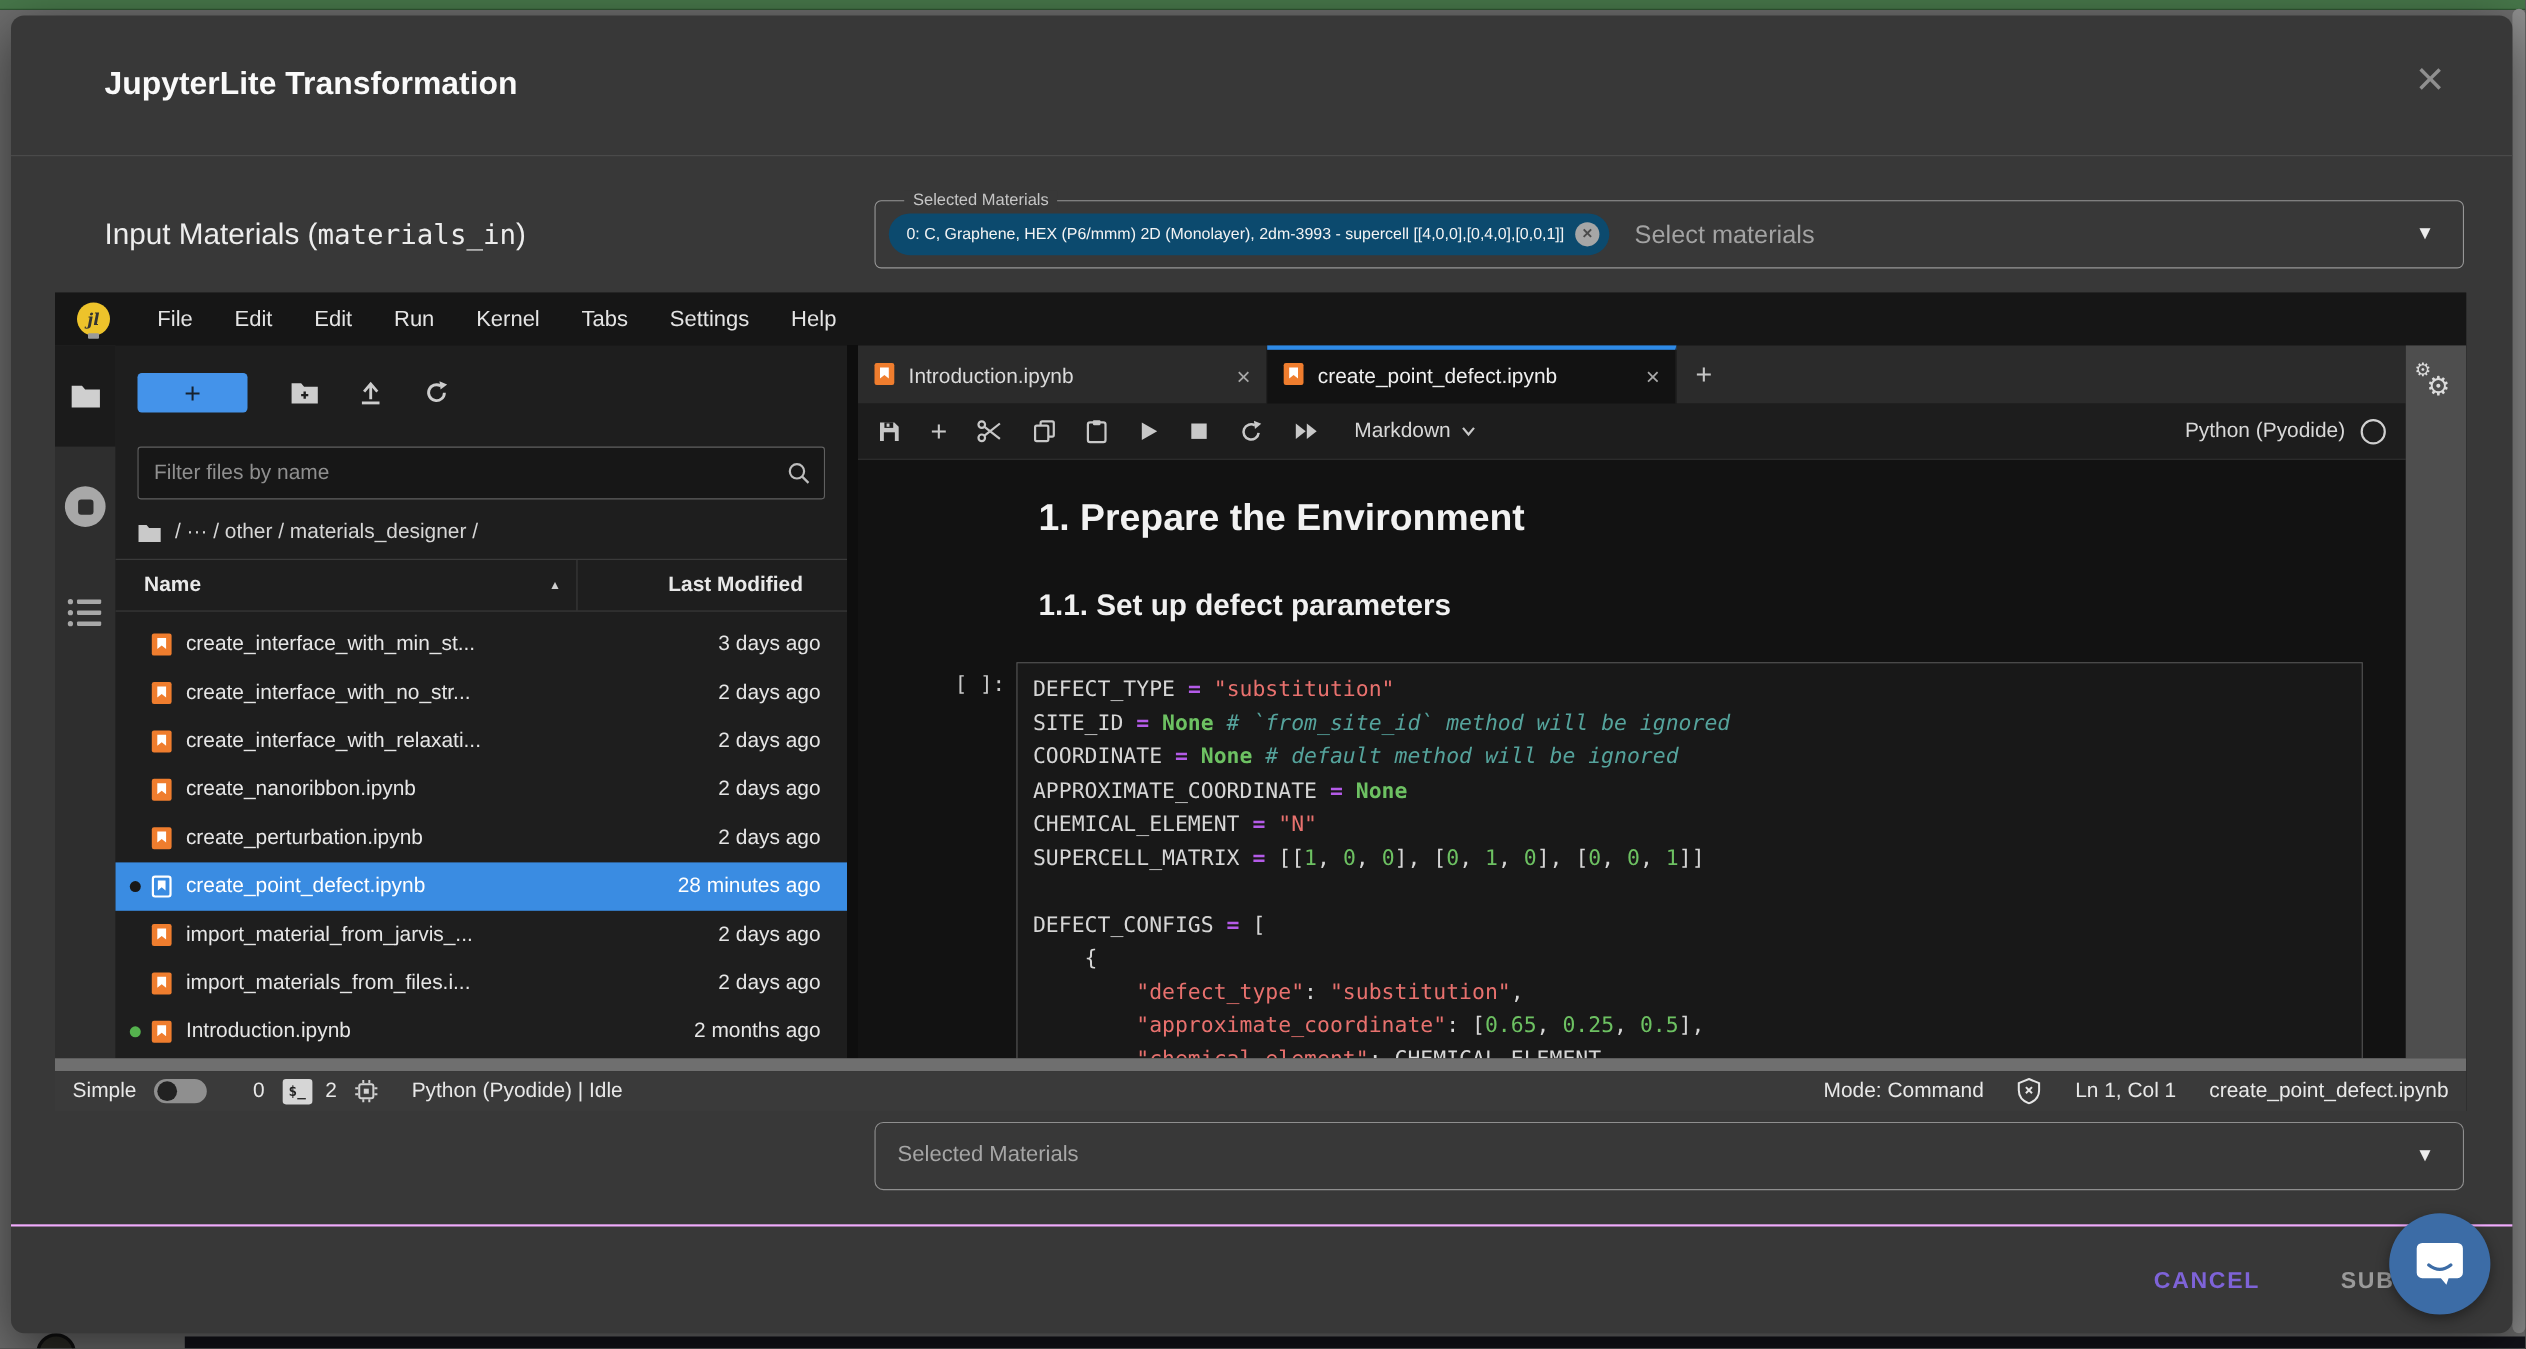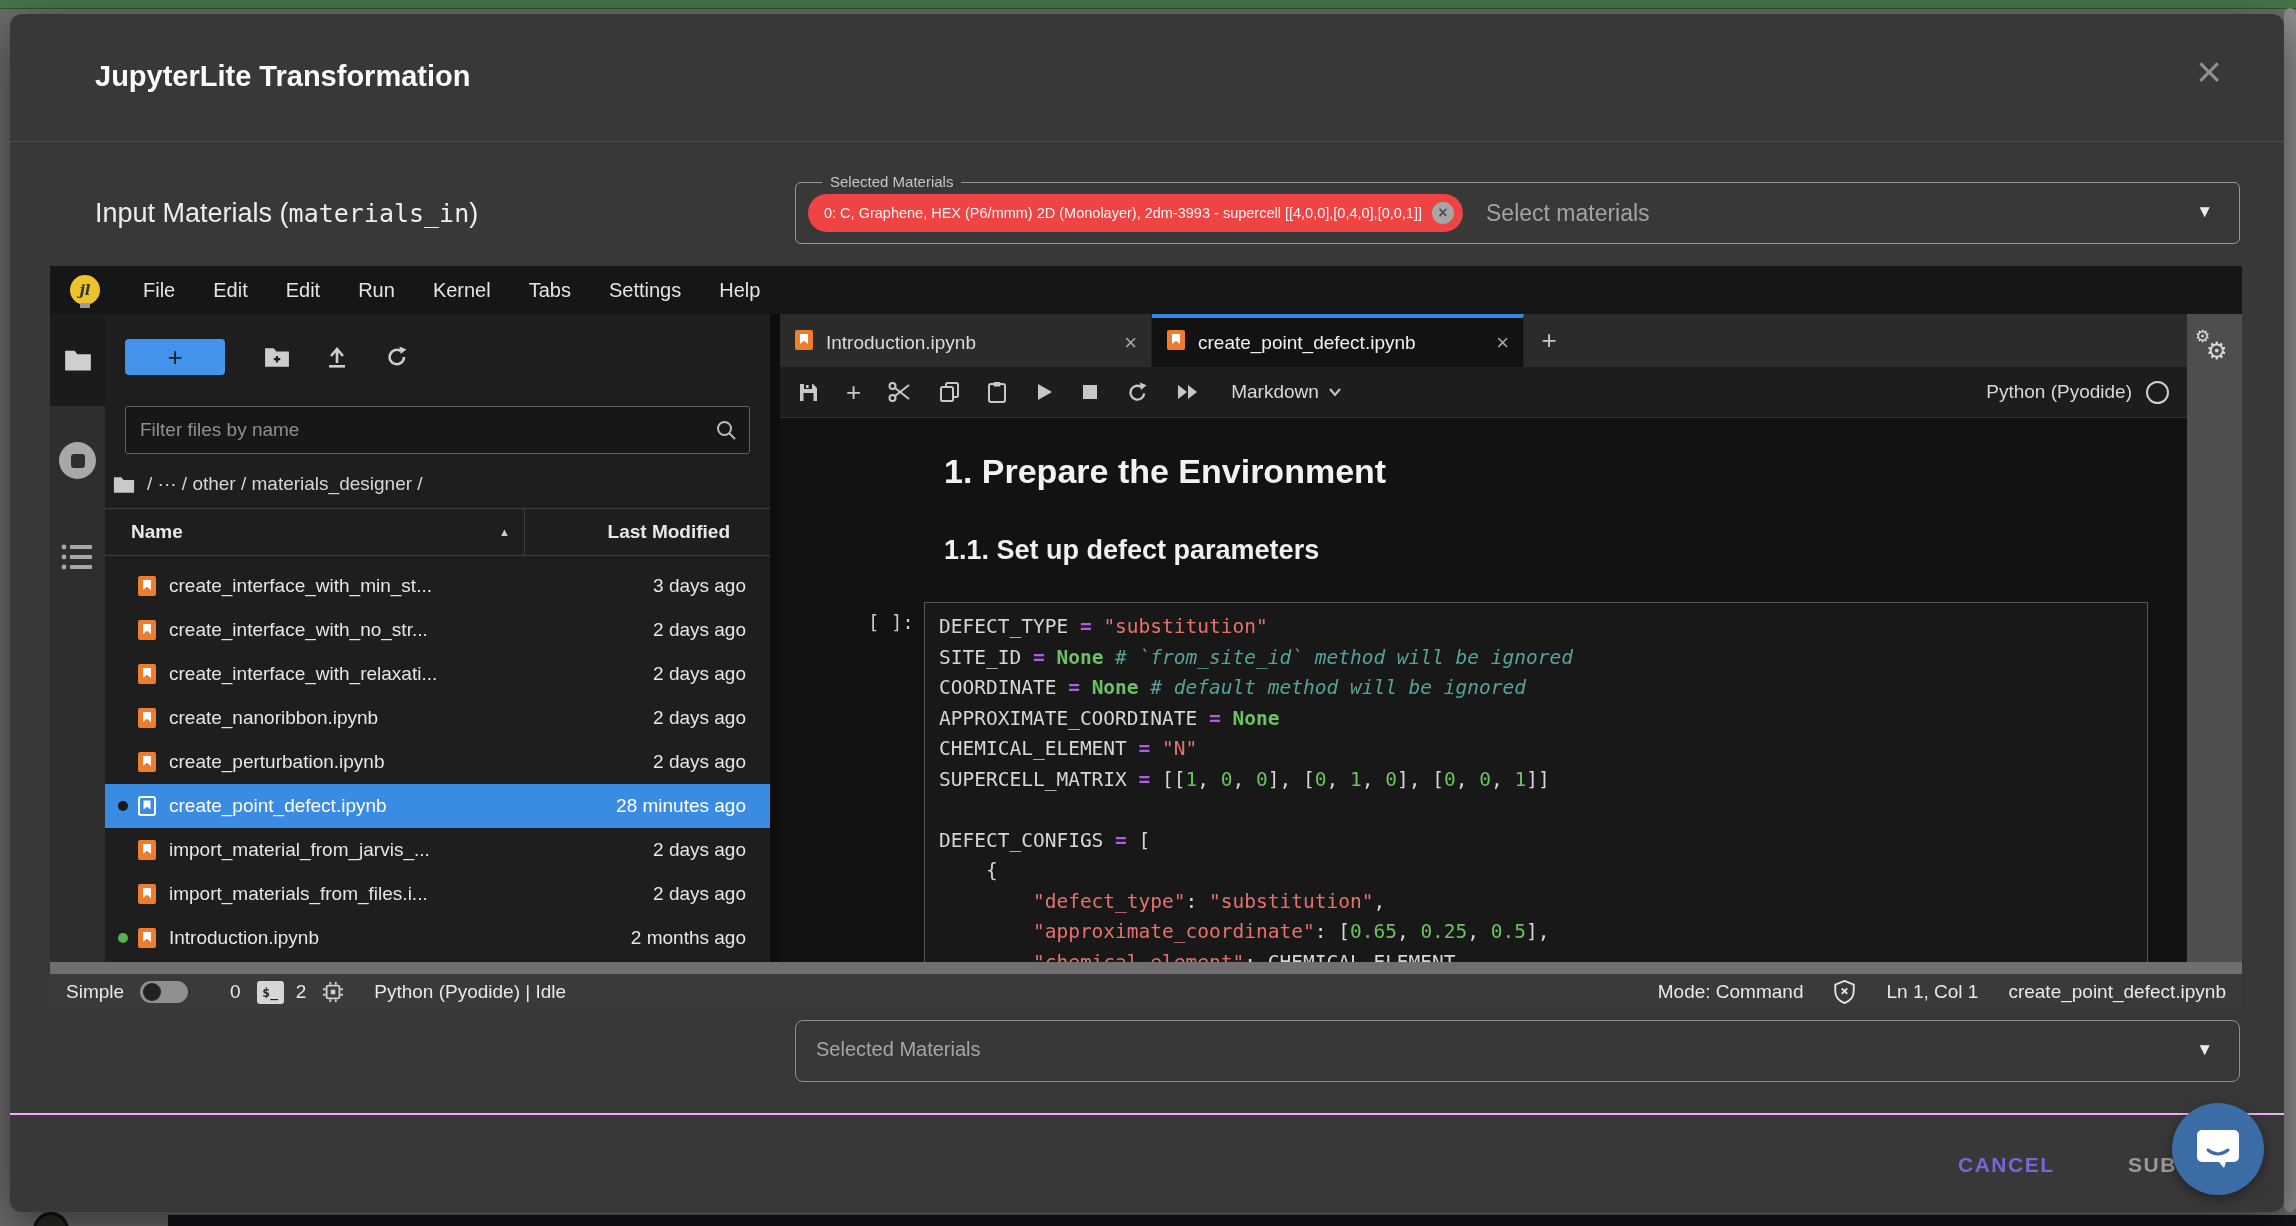--- a/index.html
+++ b/index.html
@@ -18,21 +18,21 @@
   .dlg-title{position:absolute;left:85px;top:46px;font-size:29px;font-weight:bold;color:#fafafa;}
   .dlg-close{position:absolute;right:62px;top:36px;font-size:44px;line-height:44px;color:#8f8f8f;cursor:pointer;}
 
   .io-label{position:absolute;left:85px;font-size:27px;color:#ededed;white-space:nowrap;}
   .io-label .code{font-family:"DejaVu Sans Mono",monospace;font-size:25px;}
   .lbl-in{top:184px;}
   .lbl-out{top:1023px;}
 
   .mat-field{position:absolute;left:785px;top:168px;width:1445px;height:62px;border:1px solid #979797;border-radius:6px;box-sizing:border-box;}
   .mat-field-label{position:absolute;left:26px;top:-10px;padding:0 8px;background:#383838;font-size:15px;color:#c6c6c6;}
-  .mat-chip{position:absolute;left:12px;top:11px;height:38px;border-radius:19px;background:#ef4444;display:flex;align-items:center;gap:10px;padding:0 9px 0 16px;}
+  .mat-chip{position:absolute;left:12px;top:11px;height:38px;border-radius:19px;background:#0c4a6e;display:flex;align-items:center;gap:10px;padding:0 9px 0 16px;}
   .mat-chip-text{font-size:14.5px;color:#f4f4f4;white-space:nowrap;}
   .mat-chip-x{width:22px;height:22px;border-radius:50%;background:#a6a6a6;color:#4c4c4c;font-size:16px;font-weight:bold;
               display:flex;align-items:center;justify-content:center;line-height:1;}
   .mat-placeholder{position:absolute;left:690px;top:17px;font-size:23px;color:#a3a3a3;}
   .dd-arrow{position:absolute;right:26px;top:19px;font-size:17px;color:#ececec;}
 
   
   .jupyter{position:absolute;left:40px;top:252px;width:2192px;height:744px;background:#121212;overflow:hidden;}
   .jl-menubar{height:48px;background:#161616;display:flex;align-items:center;padding-left:14px;}
   .jl-logo{width:30px;height:30px;border-radius:50%;background:#edc32b;margin:0 24px 0 6px;display:flex;align-items:center;justify-content:center;
@@ -50,21 +50,21 @@
 
   .filebrowser{width:665px;background:#1e1e1e;flex:none;display:flex;flex-direction:column;box-sizing:border-box;}
   .fb-toolbar{height:86px;display:flex;align-items:center;padding-left:20px;flex:none;}
   .fb-new{width:100px;height:36px;background:#4493ea;border-radius:4px;display:flex;align-items:center;justify-content:center;
           font-size:26px;color:#17222e;margin-right:22px;cursor:pointer;}
   .fb-icon-btn{width:60px;display:flex;justify-content:center;cursor:pointer;}
   .fb-filter{margin:6px 20px 0;height:46px;border:1px solid #606060;background:#171717;border-radius:3px;display:flex;align-items:center;flex:none;}
   .fb-filter input{flex:1;background:transparent;border:none;outline:none;font-size:19px;color:#e0e0e0;padding-left:14px;font-family:"Liberation Sans",sans-serif;}
   .fb-filter input::placeholder{color:#8f8f8f;}
   .fb-filter .search{margin-right:12px;display:flex;}
-  .fb-breadcrumb{height:44px;margin-top:8px;display:flex;align-items:center;gap:12px;padding-left:8px;font-size:19px;color:#d6d6d6;flex:none;}
+  .fb-breadcrumb{height:44px;margin-top:8px;display:flex;align-items:center;gap:12px;padding-left:20px;font-size:19px;color:#d6d6d6;flex:none;}
   .fb-header{height:46px;margin-top:2px;display:flex;align-items:center;border-top:1px solid #3d3d3d;border-bottom:1px solid #3d3d3d;
              font-size:19px;color:#e8e8e8;flex:none;}
   .fbh-name{flex:1;padding-left:26px;display:flex;align-items:center;font-weight:bold;}
   .fbh-sort{margin-left:auto;margin-right:14px;font-size:11px;color:#cfcfcf;}
   .fbh-divider{width:1px;height:100%;background:#3d3d3d;}
   .fbh-mod{width:245px;text-align:right;padding-right:40px;box-sizing:border-box;font-weight:bold;}
   .fb-list{flex:1;padding-top:8px;}
   .fb-row{height:44px;display:flex;align-items:center;position:relative;padding-left:64px;font-size:19px;color:#e6e6e6;cursor:pointer;box-sizing:border-box;}
   .fb-row.selected{background:#3a8ce2;color:#fff;}
   .row-dot{position:absolute;left:13px;top:17px;width:10px;height:10px;border-radius:50%;}

